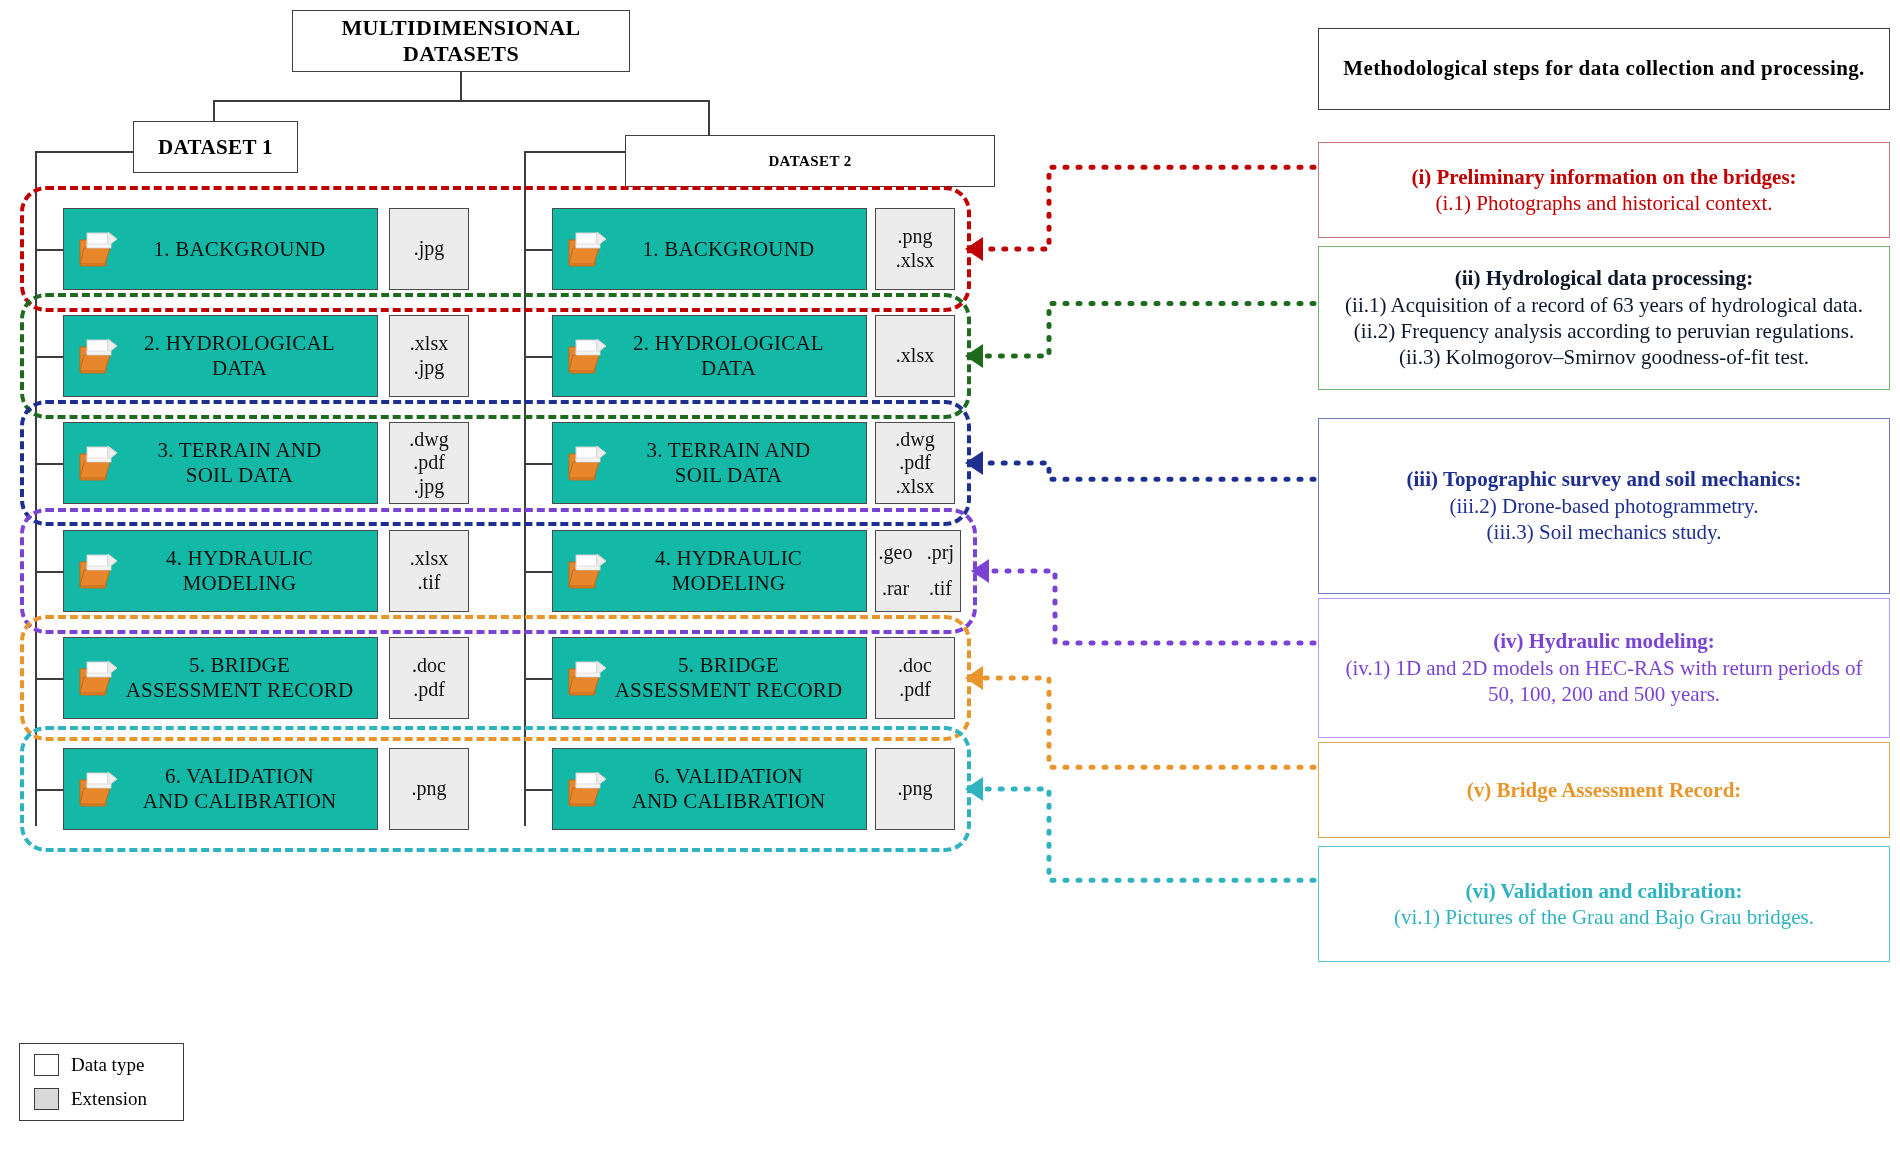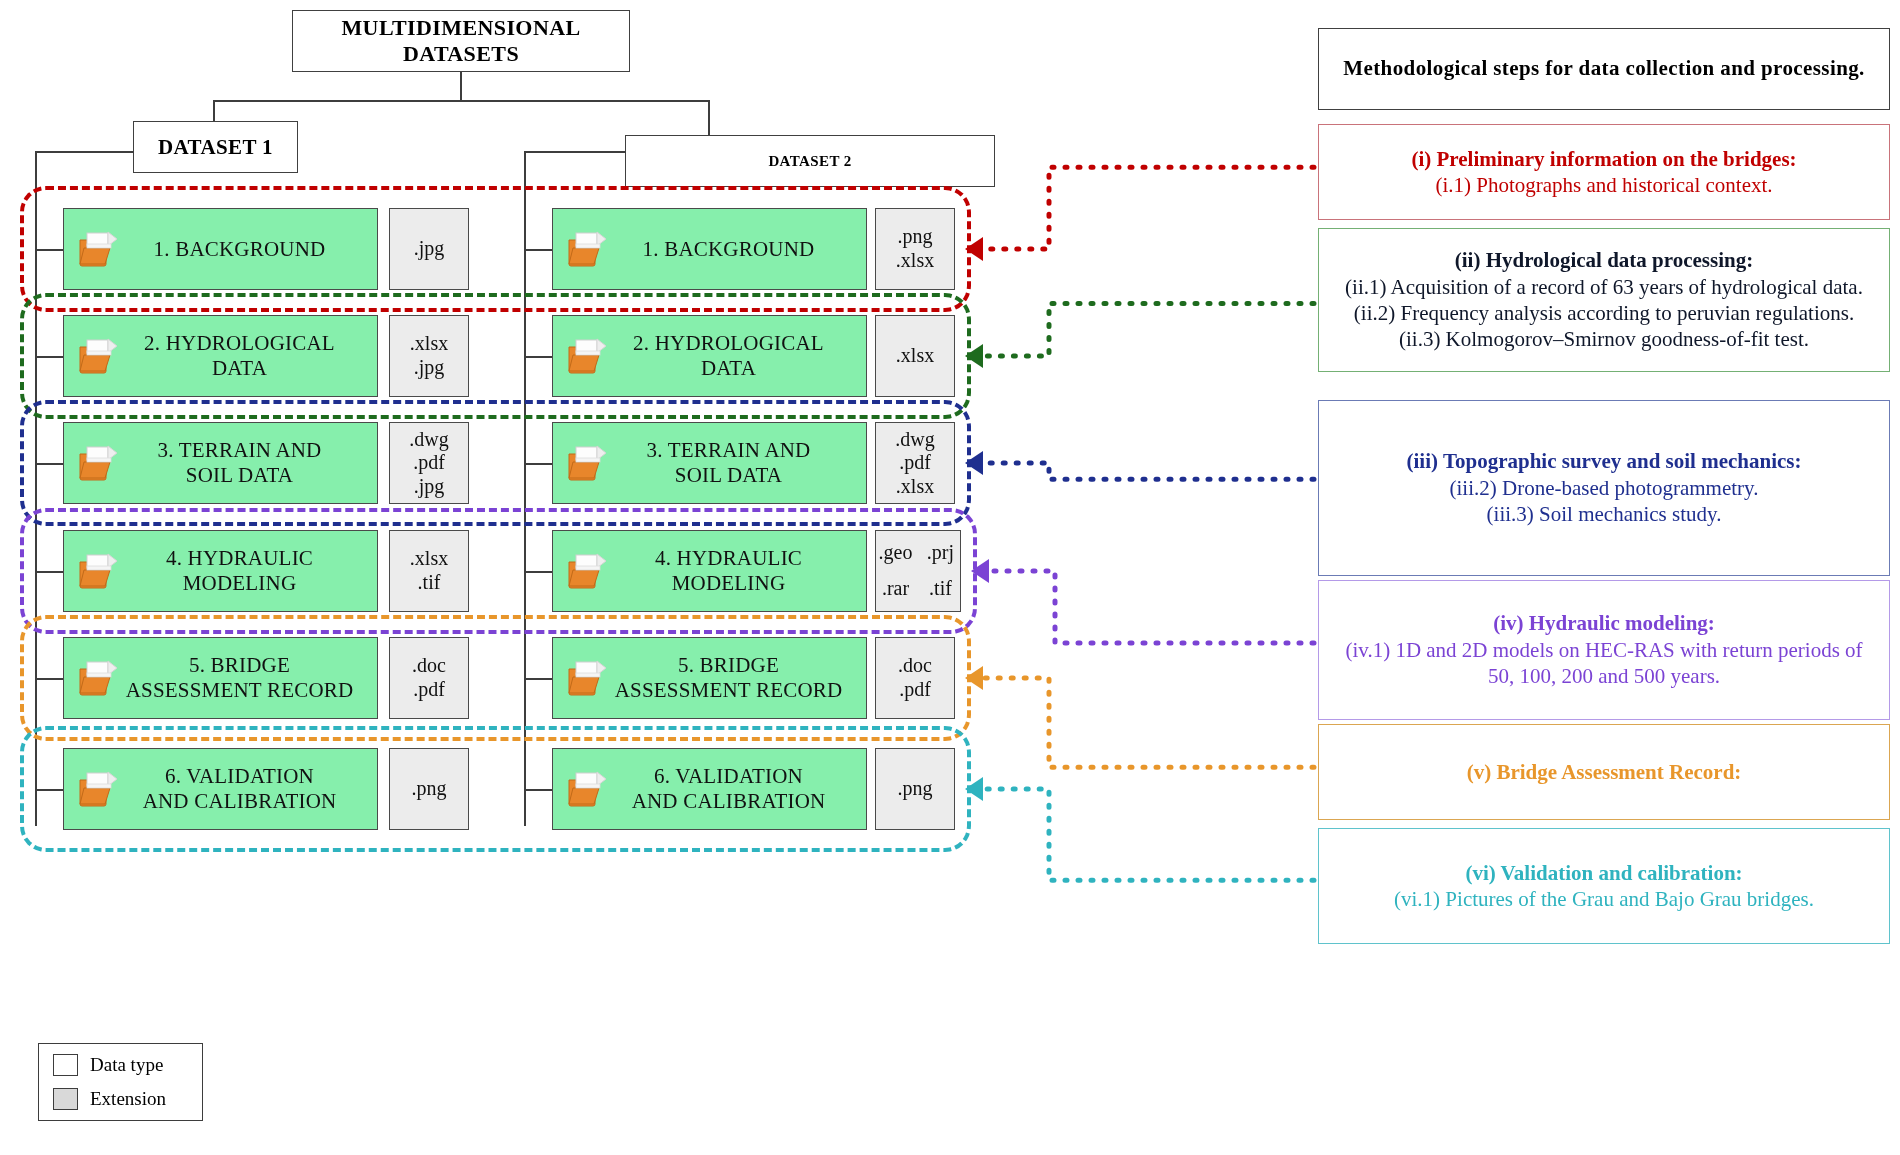--- a/index.html
+++ b/index.html
@@ -19,21 +19,21 @@
     border:1.5px solid #404040;
     background:#fff;
     display:flex; align-items:center; justify-content:center;
     text-align:center;
     font-weight:bold;
     letter-spacing:.4px;
   }
 
   .node-box {
     border:1.6px solid #4a4a4a;
-    background:#86efac;
+    background:#14b8a6;
     display:flex; align-items:center;
     padding-left:14px;
     font-size:21px;
     color:#111;
   }
   .node-label {
     flex:1;
     text-align:center;
     line-height:1.18;
     padding-right:18px;
@@ -76,20 +76,21 @@
   
   .step-box {
     position:absolute;
     border:1.6px solid;
     background:#fff;
     display:flex; flex-direction:column;
     align-items:center; justify-content:center;
     text-align:center;
     padding:12px 12px;
     line-height:1.26;
+    margin-top:18px;
   }
   .step-title { font-weight:bold; font-size:21px; }
   .step-line  { font-size:21px; }
 
   
   .legend {
     position:absolute;
     border:1.6px solid #3d3d3d;
     background:#fff;
     padding:10px 14px;
@@ -338,21 +339,21 @@
 
 <div id="rings-layer">
     <div class="ring" style="left:20px; top:186px; width:951px; height:126px; border-color:#c00000;"></div>
     <div class="ring" style="left:20px; top:293px; width:951px; height:126px; border-color:#1e6b1e;"></div>
     <div class="ring" style="left:20px; top:400px; width:951px; height:126px; border-color:#1f2f8f;"></div>
     <div class="ring" style="left:20px; top:508px; width:957px; height:126px; border-color:#7b43d4;"></div>
     <div class="ring" style="left:20px; top:615px; width:951px; height:126px; border-color:#e8962b;"></div>
     <div class="ring" style="left:20px; top:726px; width:951px; height:126px; border-color:#2fb3bf;"></div>
   </div>
 
-<div class="legend" style="left:38px; top:1043px; width:165px;">
+<div class="legend" style="left:19px; top:1043px; width:165px;">
   <div class="legend-row">
     <span class="swatch white"></span>
     <span>Data type</span>
   </div>
   <div class="legend-row">
     <span class="swatch gray"></span>
     <span>Extension</span>
   </div>
 </div>
 

